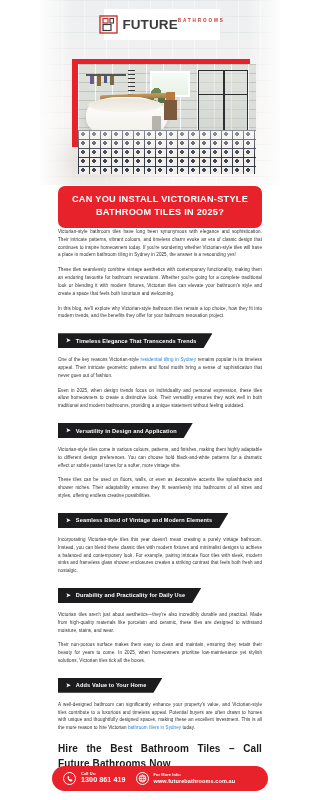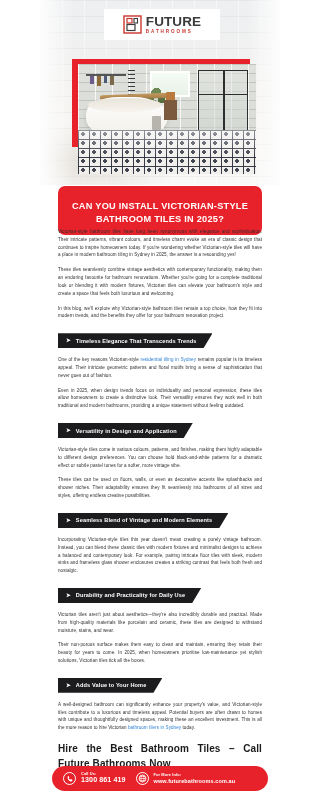--- a/index.html
+++ b/index.html
@@ -41,21 +41,21 @@
 
   
   .logo-wrap {
     position: absolute; left: 104px; top: 9px;
     width: 116px; height: 31px;
     background: #ffffff;
     display: flex; align-items: center; justify-content: center; gap: 4px;
     padding: 0 5px;
   }
   .logo-mark { width: 19px; height: 19px; position: relative; flex: none; }
-  .logo-text { display: flex; flex-direction: column; line-height: 1; }
+  .logo-text { display: flex; flex-direction: row; line-height: 1; }
   .logo-title {
     font-size: 13.5px; font-weight: 700; color: #3b3b3b;
     letter-spacing: .1px;
   }
   .logo-sub {
     font-size: 4.6px; font-weight: 600; color: #c9352f;
     letter-spacing: 1.9px; margin-top: 1.5px;
   }
 
   
@@ -166,21 +166,21 @@
   .ph-floor-light {
     position: absolute; left: 0; right: 0; bottom: 0; height: 44px;
     background: linear-gradient(180deg, rgba(255,255,255,.45) 0%, rgba(255,255,255,0) 60%);
   }
 
   
   .title-banner {
     position: absolute; left: 58px; top: 186px; width: 204px;
     background: #e8222a;
     border-radius: 7px;
-    padding: 14px 10px 8px;
+    padding: 7px 10px 8px;
     text-align: center;
     color: #ffffff;
     font-size: 9.2px;
     font-weight: 700;
     letter-spacing: .25px;
     line-height: 1.45;
   }
 
   
   .content { position: absolute; left: 58px; top: 228px; width: 204px; }

